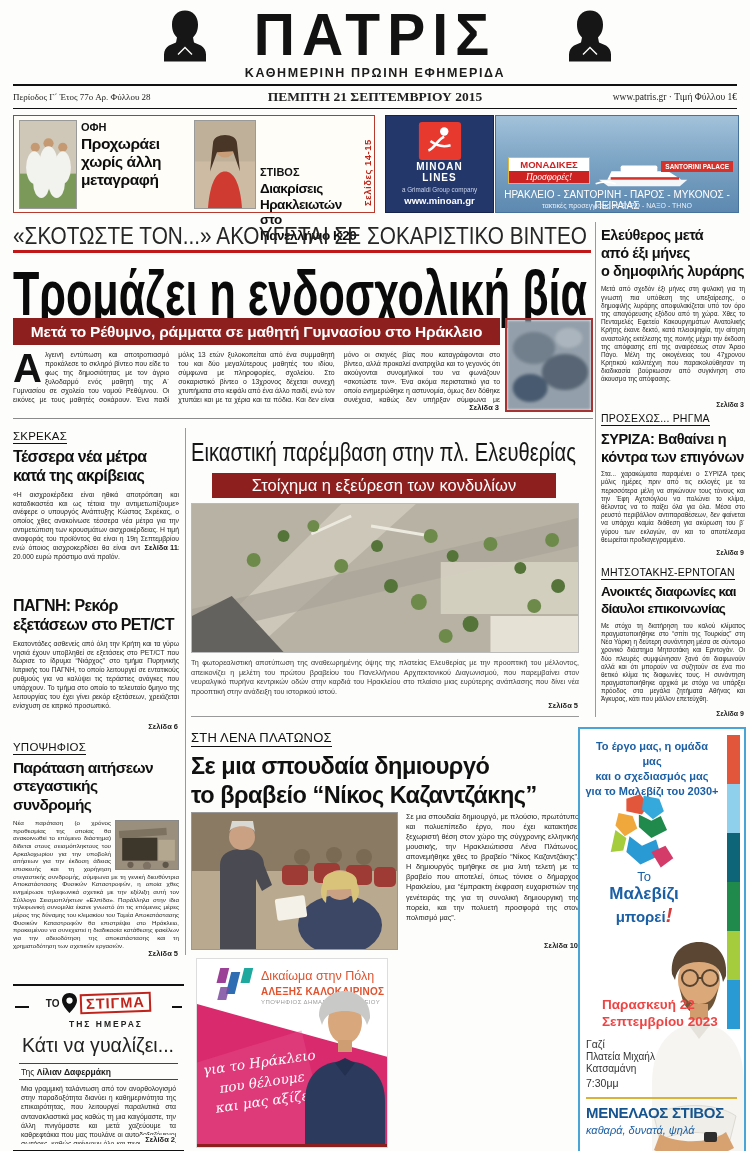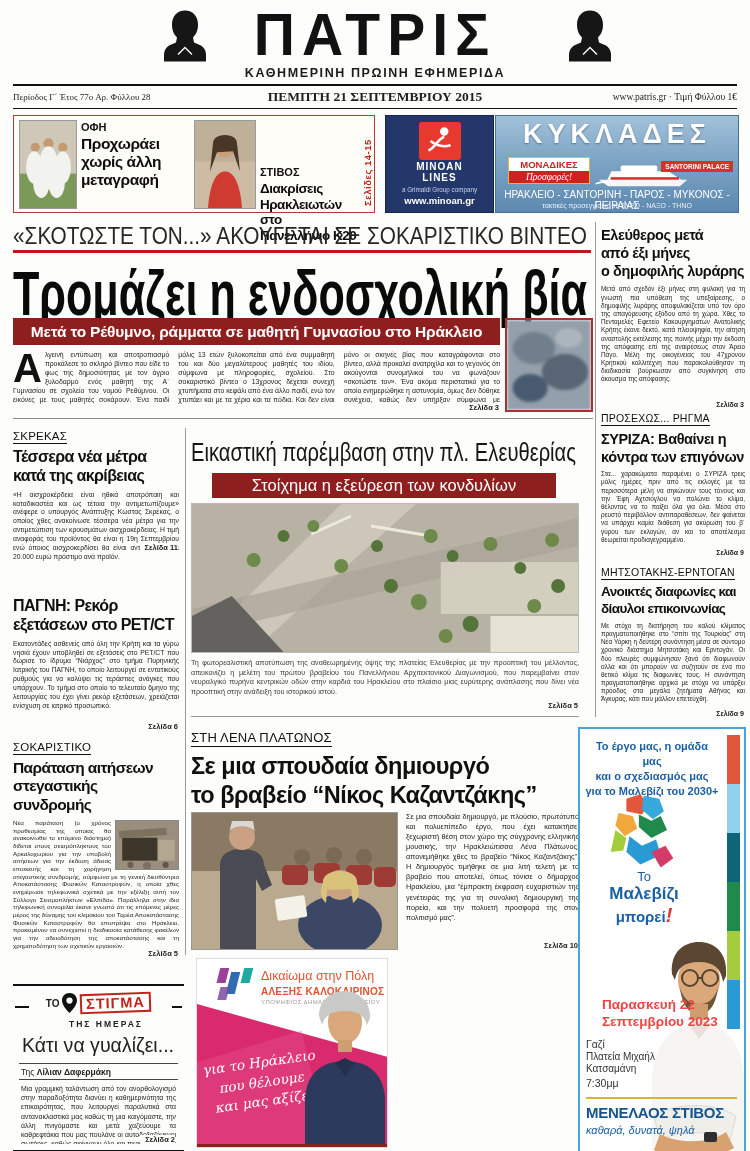--- a/index.html
+++ b/index.html
@@ -126,21 +126,20 @@
       <circle cx="24" cy="9" r="4" fill="#fff"></circle>
       <path d="M9 27c6-2 9-11 15-13M11 18c5 4 12 6 19 4" stroke="#fff" stroke-width="2.4" fill="none"></path>
     </svg>
     <div class="prelines" style="color:#fff;font-weight:bold;font-size:10px;line-height:1.05;margin-top:2px;letter-spacing:1px;">MINOAN
 LINES</div>
     <div style="color:#c9d2e8;font-size:6.3px;margin-top:3px;">a Grimaldi Group company</div>
     <div style="color:#fff;font-weight:bold;font-size:9.5px;margin-top:2px;">www.minoan.gr</div>
   </div>
 
   <div class="abs" id="kyklades">
-    <div class="abs" style="left:0;right:0;top:3px;text-align:center;color:#fff;font-size:27px;font-weight:bold;letter-spacing:5px;text-shadow:0 1px 2px rgba(10,30,60,.45);">ΚΥΚΛΑΔΕΣ</div>
     <div class="abs" style="left:12px;top:41px;width:80px;border:1.5px solid #e0b93e;">
       <div style="background:#fff;color:#cc2222;font-weight:bold;font-size:9.5px;text-align:center;padding:1px 0;">ΜΟΝΑΔΙΚΕΣ</div>
       <div style="background:#cc2222;color:#fff;font-style:italic;font-size:9.5px;text-align:center;font-family:'Liberation Serif',serif;padding:1px 0;">Προσφορές!</div>
     </div>
     <svg class="abs" width="100" height="30" viewBox="0 0 120 36" style="left:98px;top:42px;">
       <path d="M6 26h106l-9 8H17z" fill="#f4f6f8"></path>
       <path d="M16 26l5-10h68l16 10z" fill="#fff"></path>
       <rect x="32" y="9" width="44" height="8" rx="2" fill="#fff"></rect>
       <rect x="20" y="23" width="82" height="3" fill="#d4322a"></rect>
       <path d="M2 31c8-3 16-3 24 0" stroke="#fff" stroke-width="2" fill="none"></path>
@@ -188,21 +187,21 @@
   </div>
 
   <div class="colstory" style="left:13px;top:597px;width:166px;height:136px;">
     <div class="story-title prelines" style="font-size:16px;letter-spacing:-.6px;">ΠΑΓΝΗ: Ρεκόρ
 εξετάσεων στο PET/CT</div>
     <div class="smallbody just" style="font-size:6.8px;line-height:1.3;margin-top:5px;height:88px;">Εκατοντάδες ασθενείς από όλη την Κρήτη και τα γύρω νησιά έχουν υποβληθεί σε εξετάσεις στο PET/CT που δώρισε το ίδρυμα “Νιάρχος” στο τμήμα Πυρηνικής Ιατρικής του ΠΑΓΝΗ, το οποίο λειτουργεί σε εντατικούς ρυθμούς για να καλύψει τις τεράστιες ανάγκες που υπάρχουν. Το τμήμα στο οποίο το τελευταίο 6μηνο της λειτουργίας του έχει γίνει ρεκόρ εξετάσεων, χρειάζεται ενίσχυση σε ιατρικό προσωπικό.</div>
     <div class="pageref" style="font-size:7.5px;bottom:2px;">Σελίδα 6</div>
   </div>
 
   <div class="colstory" style="left:13px;top:737px;width:166px;height:221px;">
-    <div class="kick" style="font-size:11.5px;">ΣΟΚΑΡΙΣΤΙΚΟ</div>
+    <div class="kick" style="font-size:11.5px;">ΥΠΟΨΗΦΙΟΣ</div>
     <div class="story-title prelines" style="font-size:15.5px;letter-spacing:-.6px;margin-top:4px;">Παράταση αιτήσεων
 στεγαστικής συνδρομής</div>
     <div class="smallbody just" style="font-size:6.2px;line-height:1.24;margin-top:5px;height:158px;">
       <span class="photo-frame" style="float:right;width:62px;height:48px;margin:1px 0 2px 4px;border:1px solid #888;">
         <svg width="62" height="48" viewBox="0 0 60 46" preserveAspectRatio="none">
           <rect width="60" height="46" fill="#9a8f7d"></rect>
           <rect x="6" y="16" width="34" height="22" fill="#3d362b"></rect>
           <rect x="3" y="8" width="46" height="7" fill="#7d7260" transform="rotate(-4 26 11)"></rect>
           <rect x="41" y="18" width="16" height="20" fill="#b4a78f"></rect>
           <circle cx="14" cy="42" r="3" fill="#6b6052"></circle>

